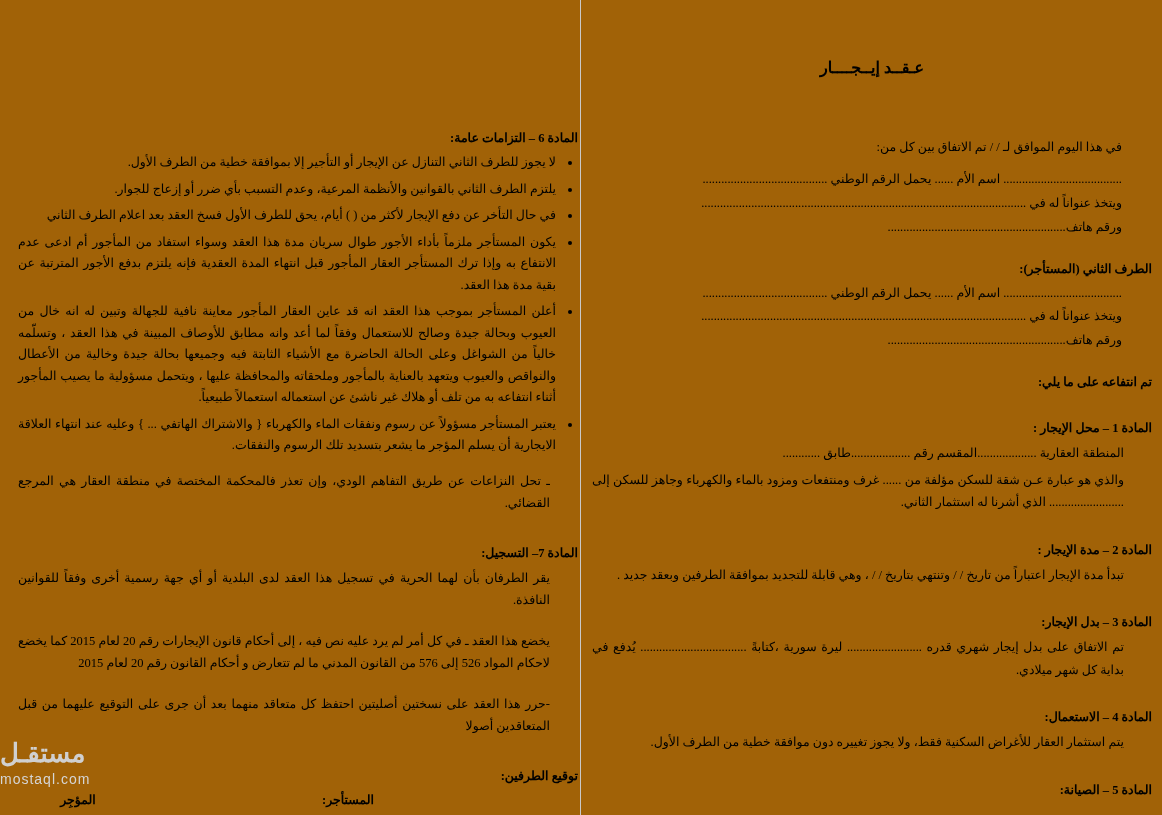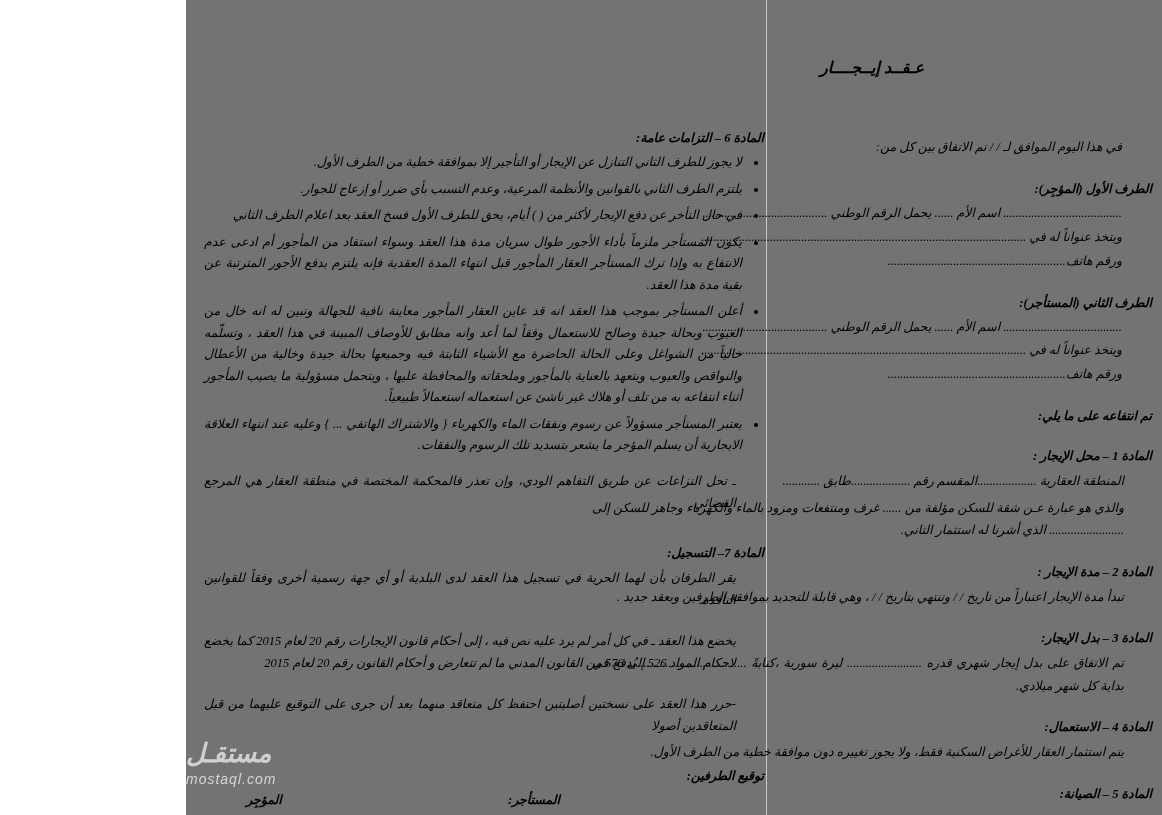--- a/index.html
+++ b/index.html
@@ -5,24 +5,23 @@
   * { box-sizing: border-box; }
   html, body {
     margin: 0; padding: 0;
     width: 1162px; height: 815px;
     background: #ffffff;
     font-family: "Liberation Serif", "DejaVu Serif", serif;
     color: #000000;
   }
   #page {
     position: relative;
-    width: 976px; height: 815px;
+    width: 1162px; height: 815px;
     overflow: hidden;
-    background: #737373;
-    font-style: italic;
+    background: #a16207;
   }
   .divider {
     position: absolute;
     top: 0; bottom: 0;
     left: 580px;
     width: 1px;
     background: #c9c9c9;
   }
   .col {
     position: absolute;
@@ -55,21 +54,21 @@
     text-align-last: right;
     margin: 0 0 4px 0;
     padding-right: 28px;
   }
   .heading {
     font-size: 12.5px;
     font-weight: bold;
     text-align: right;
     margin: 12px 0 6px 0;
   }
-  .heading.tight { margin-top: 10px; }
+  .heading.tight { margin-top: 16px; }
   .spacer-sm { height: 8px; }
   .spacer-md { height: 14px; }
 
   ul.bullets {
     list-style: none;
     margin: 2px 0 0 0;
     padding: 0;
   }
   ul.bullets > li {
     position: relative;
@@ -138,21 +137,20 @@
   <div class="col col-right">
 
     <div class="doc-title" id="doc-title-el">عـقــد إيــجــــار</div>
 
     <div style="height:18px"></div>
 
     <p class="line center-ish">في هذا اليوم الموافق لـ     /     /      تم الاتفاق بين كل من:</p>
 
     <div class="spacer-sm"></div>
 
-    <div class="heading">الطرف الأول (المؤجِر):</div>
     <p class="line center-ish">......................................  اسم الأم  ......  يحمل الرقم الوطني  ........................................</p>
     <p class="line center-ish">ويتخذ عنواناً له  في  ........................................................................................................</p>
     <p class="line center-ish">ورقم هاتف.........................................................</p>
 
     <div class="spacer-sm"></div>
 
     <div class="heading">الطرف الثاني (المستأجر):</div>
     <p class="line center-ish">......................................  اسم الأم  ......  يحمل الرقم الوطني  ........................................</p>
     <p class="line center-ish">ويتخذ عنواناً له  في  ........................................................................................................</p>
     <p class="line center-ish">ورقم هاتف.........................................................</p>

